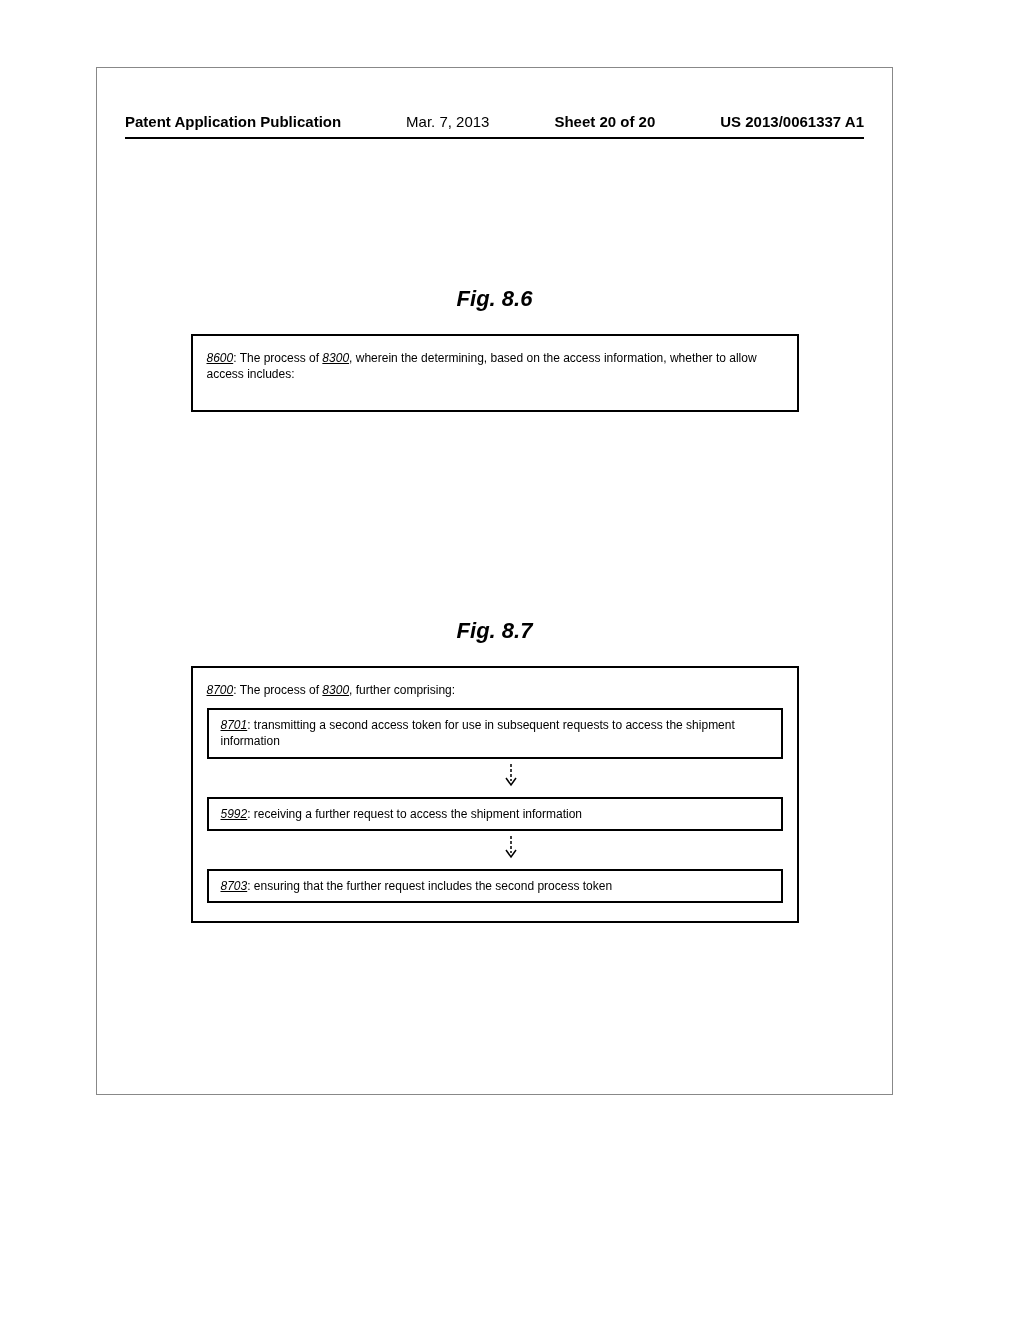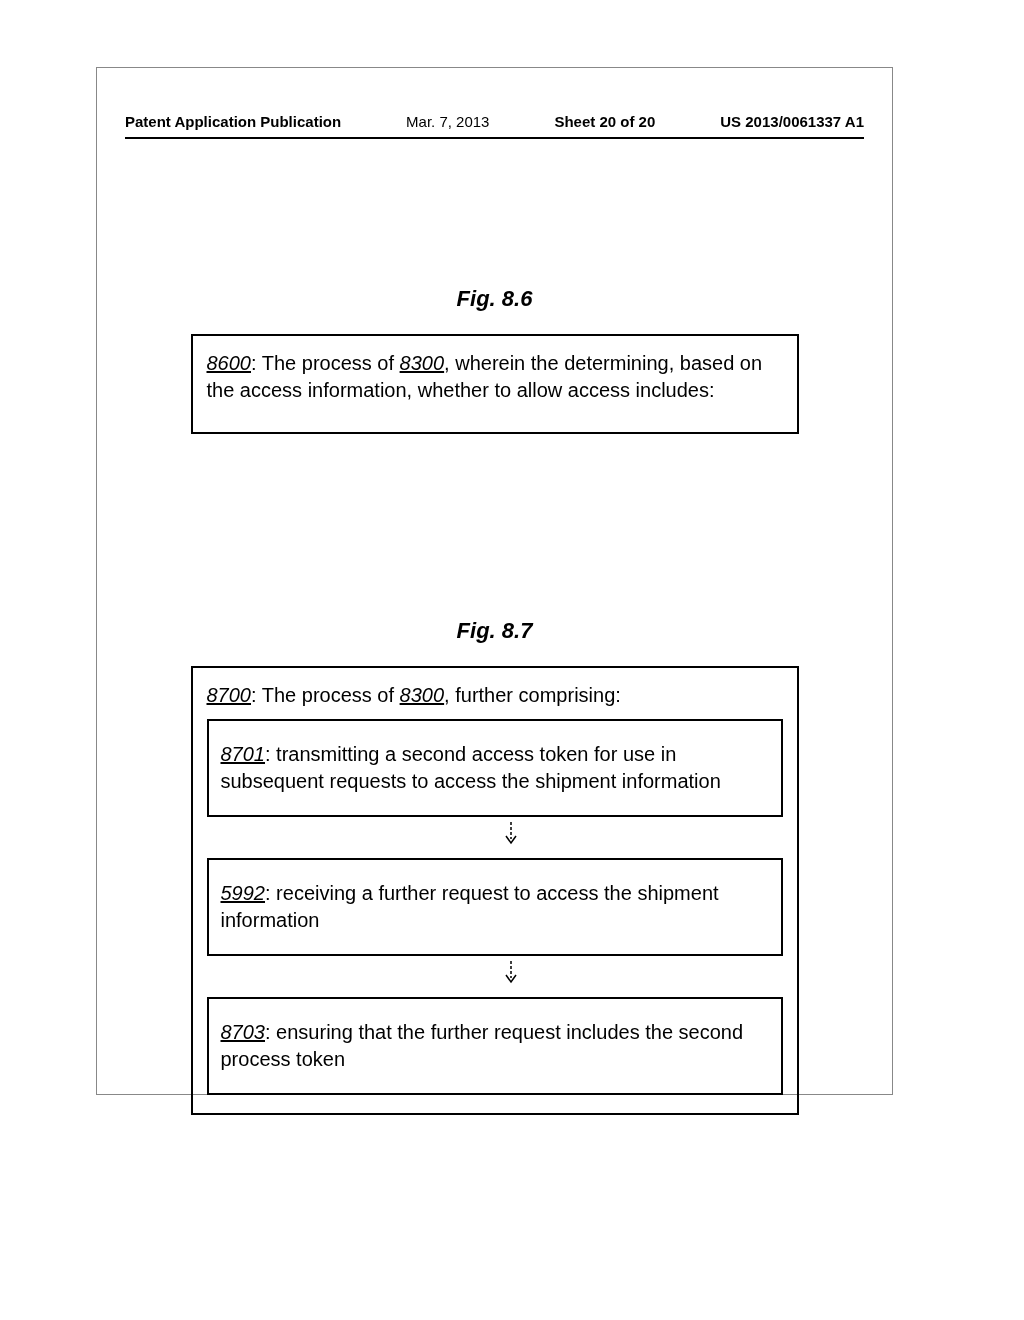--- a/index.html
+++ b/index.html
@@ -49,42 +49,42 @@
   }
 
   .fig-86 { position: absolute; top: 218px; left: 0; right: 0; }
   .fig-87 { position: absolute; top: 550px; left: 0; right: 0; }
 
   .outer-box {
     margin: 0 auto;
     width: 608px;
     border: 2px solid #000;
     padding: 14px 14px 18px 14px;
-    font-size: 20px;
+    font-size: 12px;
     line-height: 1.35;
   }
   .outer-intro { margin-bottom: 10px; }
   .inner-box {
     border: 2px solid #000;
     padding: 10px 12px;
     margin-top: 6px;
   }
   .ref { text-decoration: underline; font-style: italic; }
 
   .arrow-wrap {
     width: 608px;
     margin: 0 auto;
     text-align: center;
     padding: 4px 0 4px 0;
   }
   .arrow-svg { display: inline-block; }
 
   .step-box {
     border: 2px solid #000;
-    padding: 20px 12px;
+    padding: 7px 12px;
   }
 </style>
 </head>
 <body>
 
 <div class="page">
 
   <div class="header">
     <span class="pub-label">Patent Application Publication</span>
     <span class="date">Mar. 7, 2013</span>

